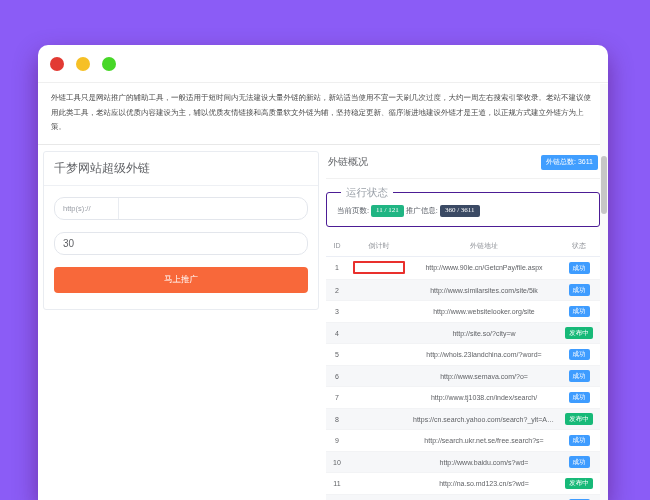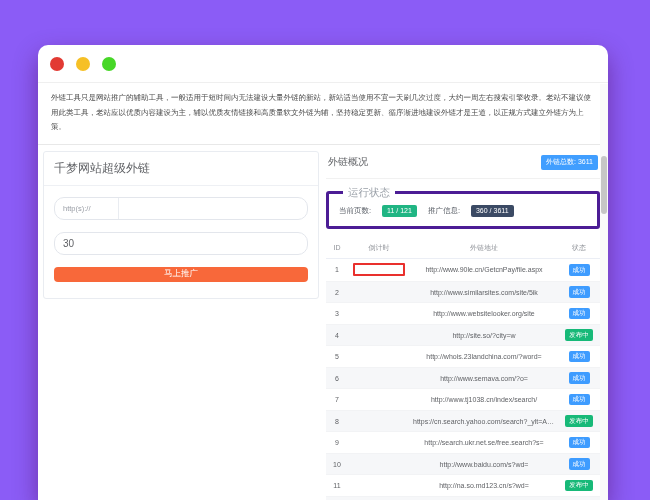--- a/index.html
+++ b/index.html
@@ -26,33 +26,33 @@
   
   .panel-left { width:276px; border:1px solid #e9ecf1; border-radius:3px; background:#fff; }
   .panel-left-header { padding:8px 10px; font-size:12px; color:#606266; border-bottom:1px solid #eef0f4; }
   .panel-left-body { padding:11px 10px 16px; }
   .field-row { display:flex; align-items:center; border:1px solid #e3e6ec; border-radius:10px;
                margin-bottom:12px; height:23px; background:#fff; }
   .field-label { width:64px; padding:0 8px; font-size:7.5px; color:#9a9ea6; line-height:21px;
                  border-right:1px solid #e9ecf1; white-space:nowrap; }
   .field-input { flex:1; border:none; outline:none; font-size:10px; padding:0 8px; color:#606266;
                  height:100%; background:transparent; }
-  .submit-btn { display:block; width:100%; height:15px; background:#f8683a; color:#fff;
+  .submit-btn { display:block; width:100%; height:26px; background:#f8683a; color:#fff;
                 font-size:8.5px; border:none; border-radius:4px; margin-top:5px; cursor:pointer; }
 
   
   .panel-right { flex:1; min-width:0; }
   .pr-header { display:flex; justify-content:space-between; align-items:center;
                padding:4px 2px 8px; border-bottom:1px solid #f1f1f1; }
   .pr-title { font-size:10px; color:#606266; }
   .badge-total { background:#409eff; color:#fff; font-size:7px; padding:2.5px 5px; border-radius:2px; }
 
-  .status-box { border:3px solid #4c1d95; border-radius:3px; margin:7px 0 9px; padding:2px 10px 9px; }
+  .status-box { border:1px solid #4c1d95; border-radius:3px; margin:7px 0 9px; padding:2px 10px 9px;font-family:Liberation Serif, serif; }
   .status-box legend { font-size:10.5px; color:#9aa0a8; padding:0 5px; margin-left:4px; }
-  .status-line { display:flex; align-items:center; gap:11px; font-size:7.5px; color:#555a62; margin-top:3px; }
+  .status-line { display:flex; align-items:center; gap:2px; font-size:7.5px; color:#555a62; margin-top:3px; }
   .badge { display:inline-block; color:#fff; font-size:7px; padding:2.5px 5px; border-radius:2px; line-height:1; }
   .badge-green { background:#20b583; }
   .badge-dark  { background:#3b4a64; }
 
   
   table { width:100%; border-collapse:collapse; font-size:7px; color:#606266; table-layout:fixed; }
   th { color:#909399; font-weight:normal; padding:5px 2px; border-bottom:1px solid #ebeef5; text-align:center; }
   td { padding:4.5px 3px; text-align:center; border-bottom:1px solid #f2f3f5;
        overflow:hidden; white-space:nowrap; text-overflow:ellipsis; }
   tbody tr:nth-child(even) { background:#f6f7f9; }

